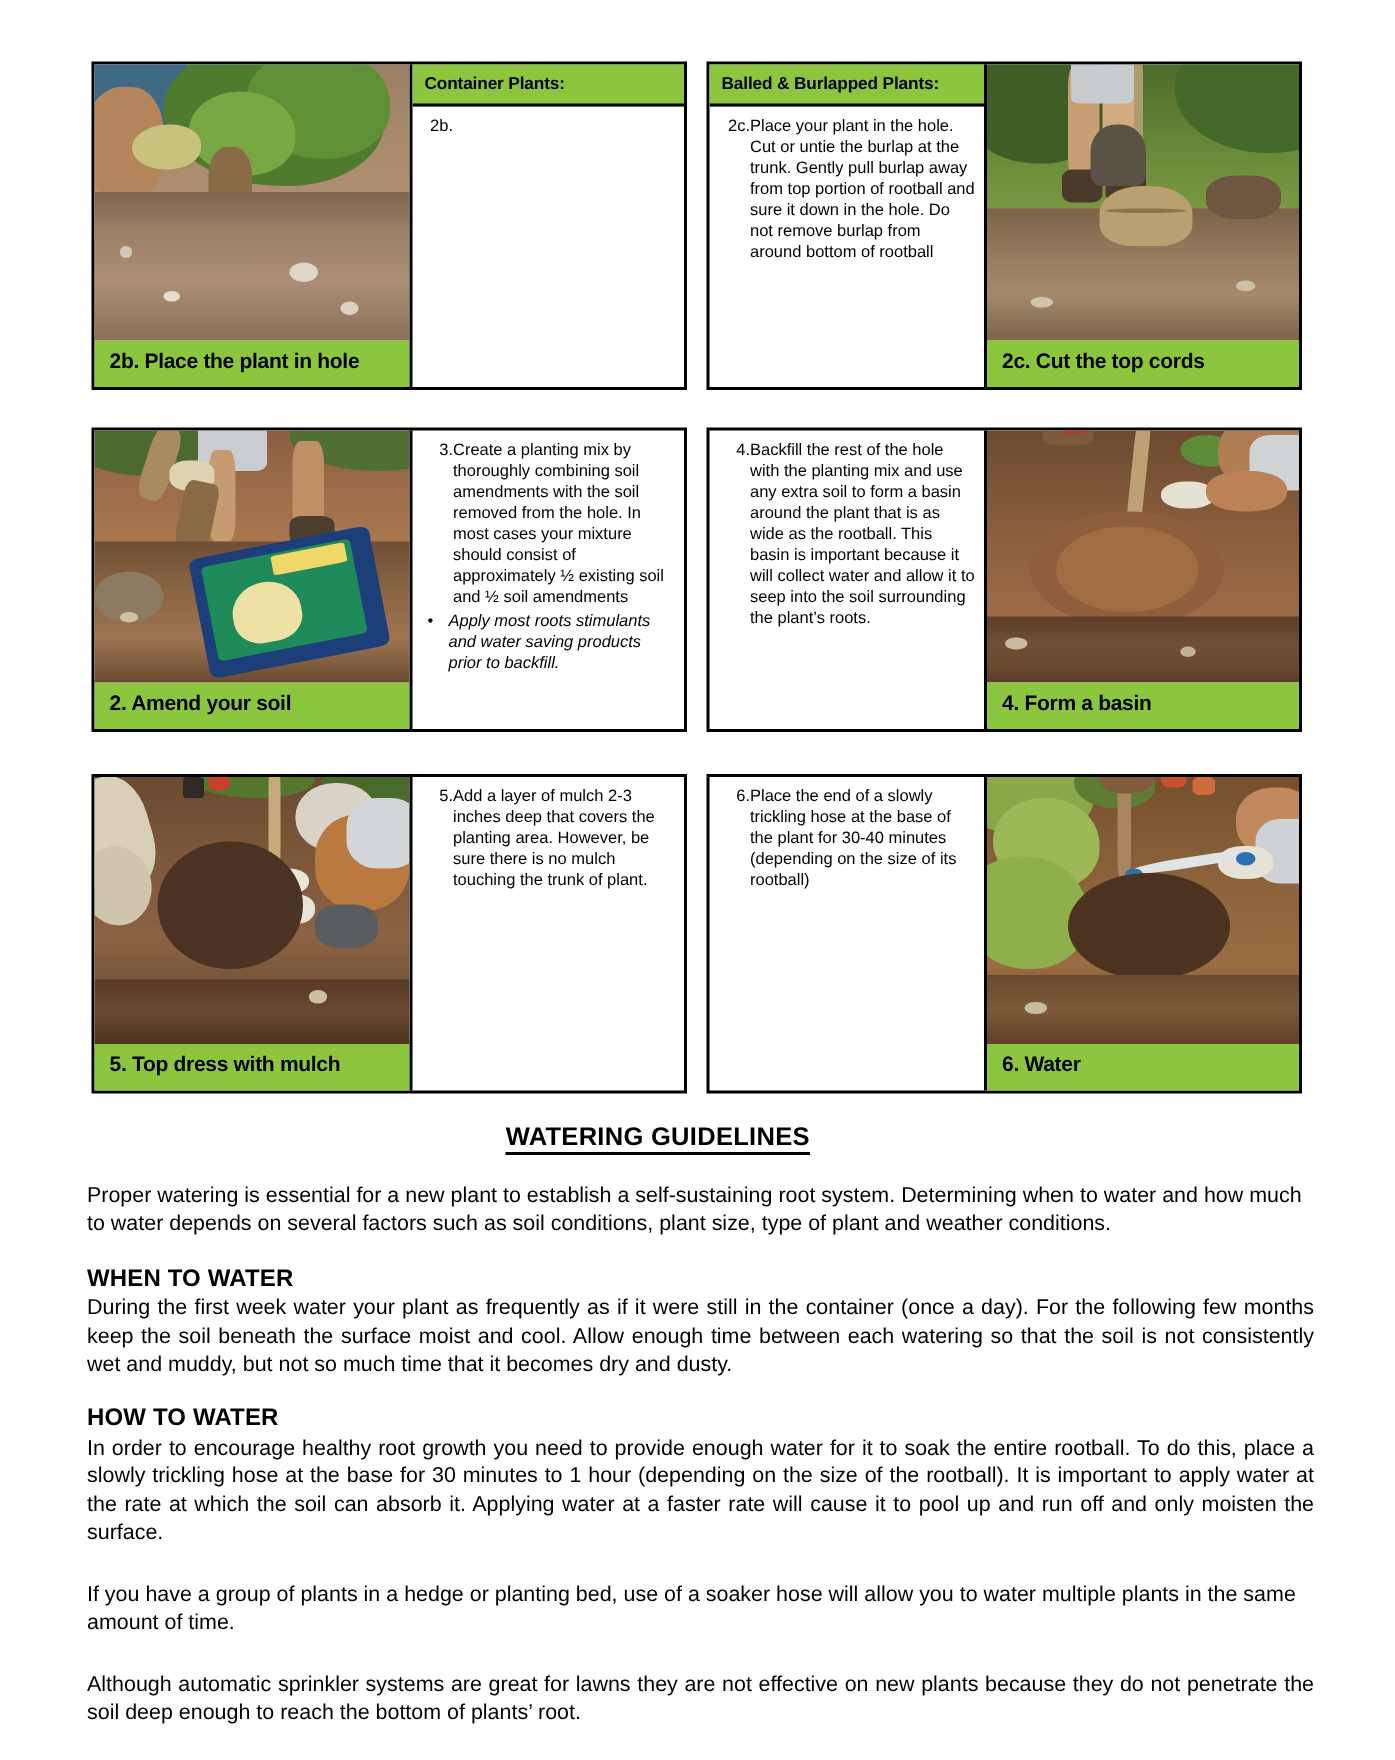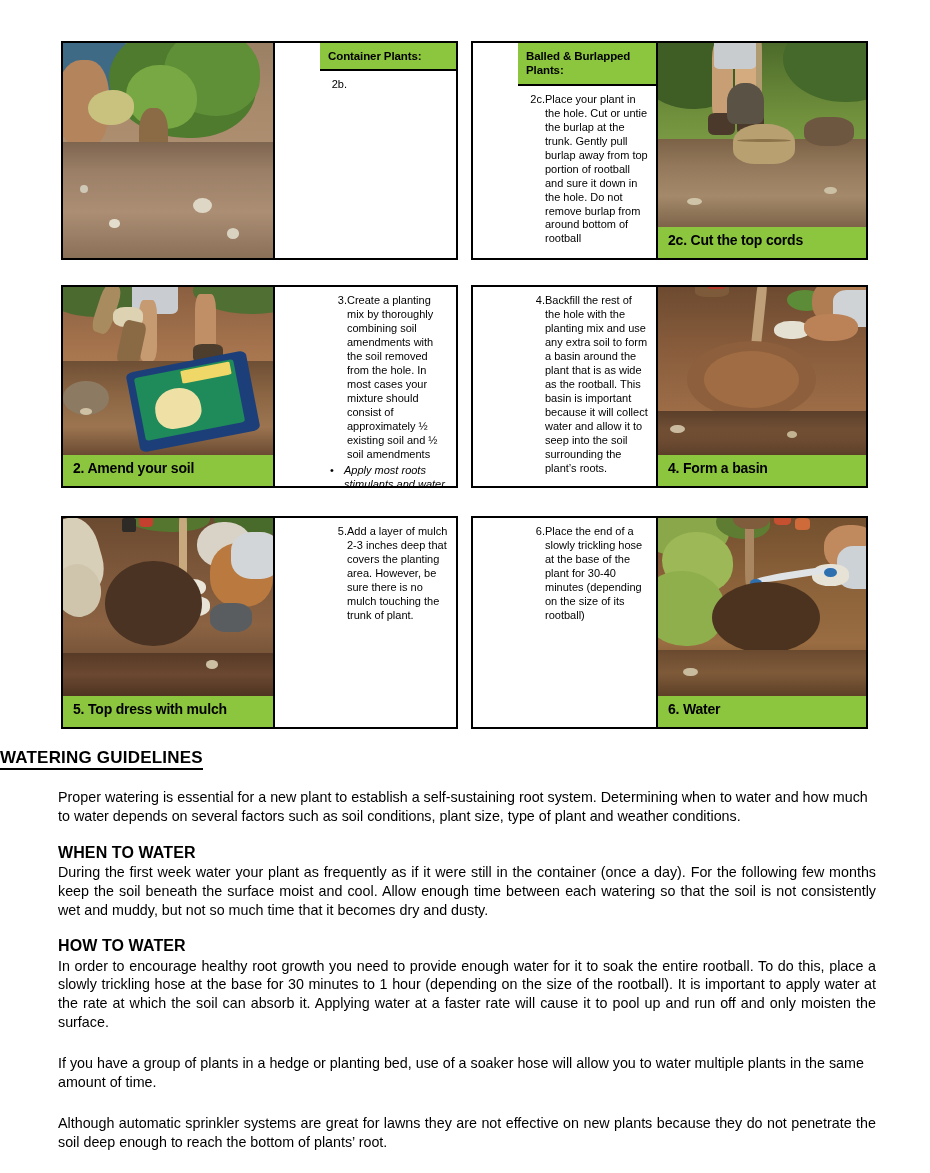--- a/index.html
+++ b/index.html
@@ -33,21 +33,21 @@
   .block.h3 { height: 213px; }
 
   .cell {
     box-sizing: border-box;
     display: flex;
     flex-direction: column;
     position: relative;
     overflow: hidden;
   }
   .cell-photo { width: 210px; }
-  .cell-text  { width: 183px; padding-left: 45px; }
+  .cell-text  { width: 183px; }
   .block .cell + .cell { border-left: 2px solid #000; }
 
   
   .hdr {
     background: #8CC63E;
     font-weight: bold;
     font-size: 11.5px;
     line-height: 1.25;
     padding: 6px 7px 6px 8px;
     border-bottom: 2px solid #000;
@@ -106,21 +106,21 @@
   .soil-b { background: linear-gradient(#8a5f40, #a4734d 35%, #b98355 70%, #7d5538 100%); }
   .soil-c { background: linear-gradient(#6d4a30, #8a5e3d 40%, #9d6d47 75%, #5f4129 100%); }
 
   .speck { position: absolute; border-radius: 50%; }
   .leafblob { position: absolute; border-radius: 48% 52% 45% 55%; }
   .limb { position: absolute; border-radius: 40%; }
 
   
   .wg-title {
     position: absolute; left: 0; top: 748px; width: 877px;
-    text-align: left;
+    text-align: center;
     font-weight: bold;
     font-size: 17px;
     letter-spacing: 0.2px;
   }
   .wg-title span {
     border-bottom: 2px solid #000;
     padding-bottom: 1px;
   }
 
   .prose {
@@ -158,20 +158,21 @@
           <div class="leafblob" style="left:48%;top:-6%;width:46%;height:40%;background:#5f8f36;"></div>
           <div class="leafblob" style="left:30%;top:10%;width:34%;height:30%;background:#78a843;"></div>
           <div class="leafblob" style="left:12%;top:22%;width:22%;height:16%;background:#c9c27f;border-radius:55% 45% 50% 50%;"></div>
           <div class="limb" style="left:36%;top:30%;width:14%;height:26%;background:#8a6b45;"></div>
           <div class="ph" style="top:46%;background:linear-gradient(#7e6550,#9b7f66 25%,#ab8e74 60%,#8b7058 100%);"></div>
           <div class="speck" style="left:62%;top:72%;width:9%;height:7%;background:#ded7c6;"></div>
           <div class="speck" style="left:22%;top:82%;width:5%;height:4%;background:#e3ddcd;"></div>
           <div class="speck" style="left:78%;top:86%;width:6%;height:5%;background:#d9d2c0;"></div>
           <div class="speck" style="left:8%;top:66%;width:4%;height:4%;background:#cfc8b6;"></div>
         </div>
+        <div class="caption cap-h">2b. Place the plant in hole</div>
       </div>
       <div class="cell cell-text">
         <div class="hdr">Container Plants:</div>
         <div class="body-text">
           <div class="num-item">
             <span class="num">2b.</span>
           </div>
         </div>
       </div>
     </div>

